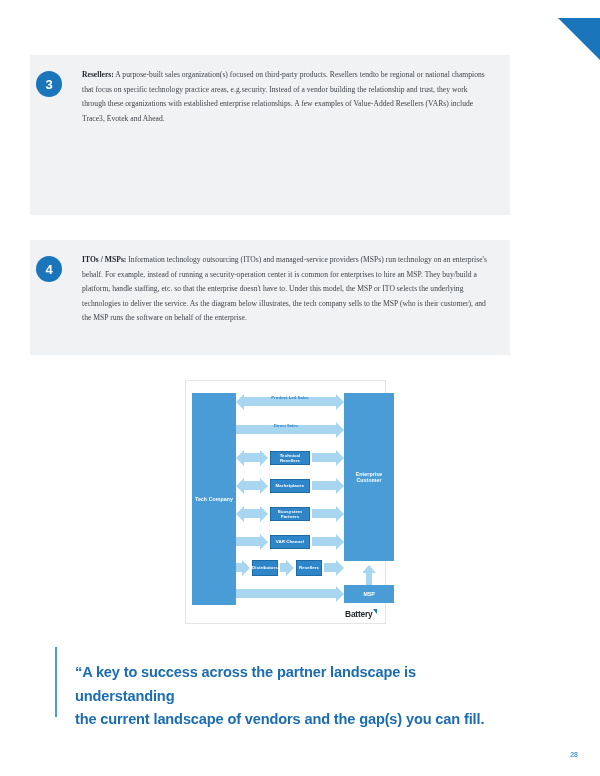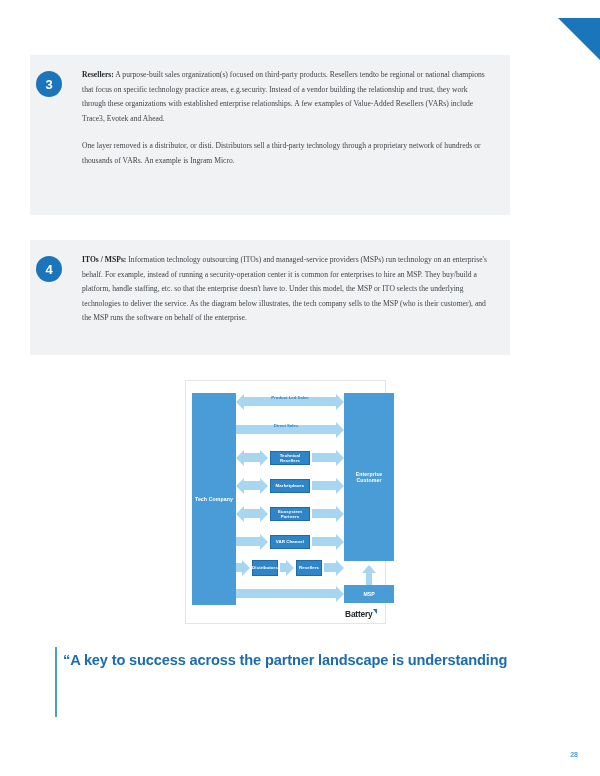--- a/index.html
+++ b/index.html
@@ -204,21 +204,21 @@
   }
   .quote-bar {
     position: absolute;
     left: 0px;
     top: 2px;
     width: 2px;
     height: 70px;
     background: #4a9cd6;
   }
   .quote-text {
-    margin: 4px;
+    margin: 16px;
     padding-left: 4px;
     color: #1b6cb0;
     font-size: 14.6px;
     font-weight: bold;
     line-height: 23.5px;
     letter-spacing: -0.15px;
   }
 
   .page-number {
     position: absolute;
@@ -232,23 +232,20 @@
 </head>
 <body>
 
 <div class="corner-triangle"></div>
 
 <div class="panel" id="panel-resellers">
   <div class="badge">3</div>
   <div class="panel-body">
     <p class="para">
       <b>Resellers:</b><span> A purpose-built sales organization(s) focused on third-party products. Resellers tendto be regional or national champions that focus on specific technology practice areas, e.g.security. Instead of a vendor building the relationship and trust, they work through these organizations with established enterprise relationships. A few examples of Value-Added Resellers (VARs) include Trace3, Evotek and Ahead.</span>
-    </p>
-    <p class="para">
-      <span>One layer removed is a distributor, or disti. Distributors sell a third-party technology through a proprietary network of hundreds or thousands of VARs. An example is Ingram Micro.</span>
     </p>
   </div>
 </div>
 
 <div class="panel" id="panel-itos">
   <div class="badge">4</div>
   <div class="panel-body">
     <p class="para">
       <b>ITOs / MSPs:</b><span> Information technology outsourcing (ITOs) and managed-service providers (MSPs) run technology on an enterprise's behalf. For example, instead of running a security-operation center it is common for enterprises to hire an MSP. They buy/build a platform, handle staffing, etc. so that the enterprise doesn't have to. Under this model, the MSP or ITO selects the underlying technologies to deliver the service. As the diagram below illustrates, the tech company sells to the MSP (who is their customer), and the MSP runs the software on behalf of the enterprise.</span>
     </p>
@@ -333,17 +330,17 @@
 
   </div>
 
   <div class="battery-logo"><span>Battery</span><span class="tri"></span></div>
 </div>
 
 <div class="quote-wrap">
   <div class="quote-bar"></div>
   <p class="quote-text">
     <span>“A key to success across the partner landscape is understanding</span><br>
-    <br>
+    <span>the current landscape of vendors and the gap(s) you can fill.</span><br>
   </p>
 </div>
 
 <div class="page-number">28</div>
 
 </body></html>

